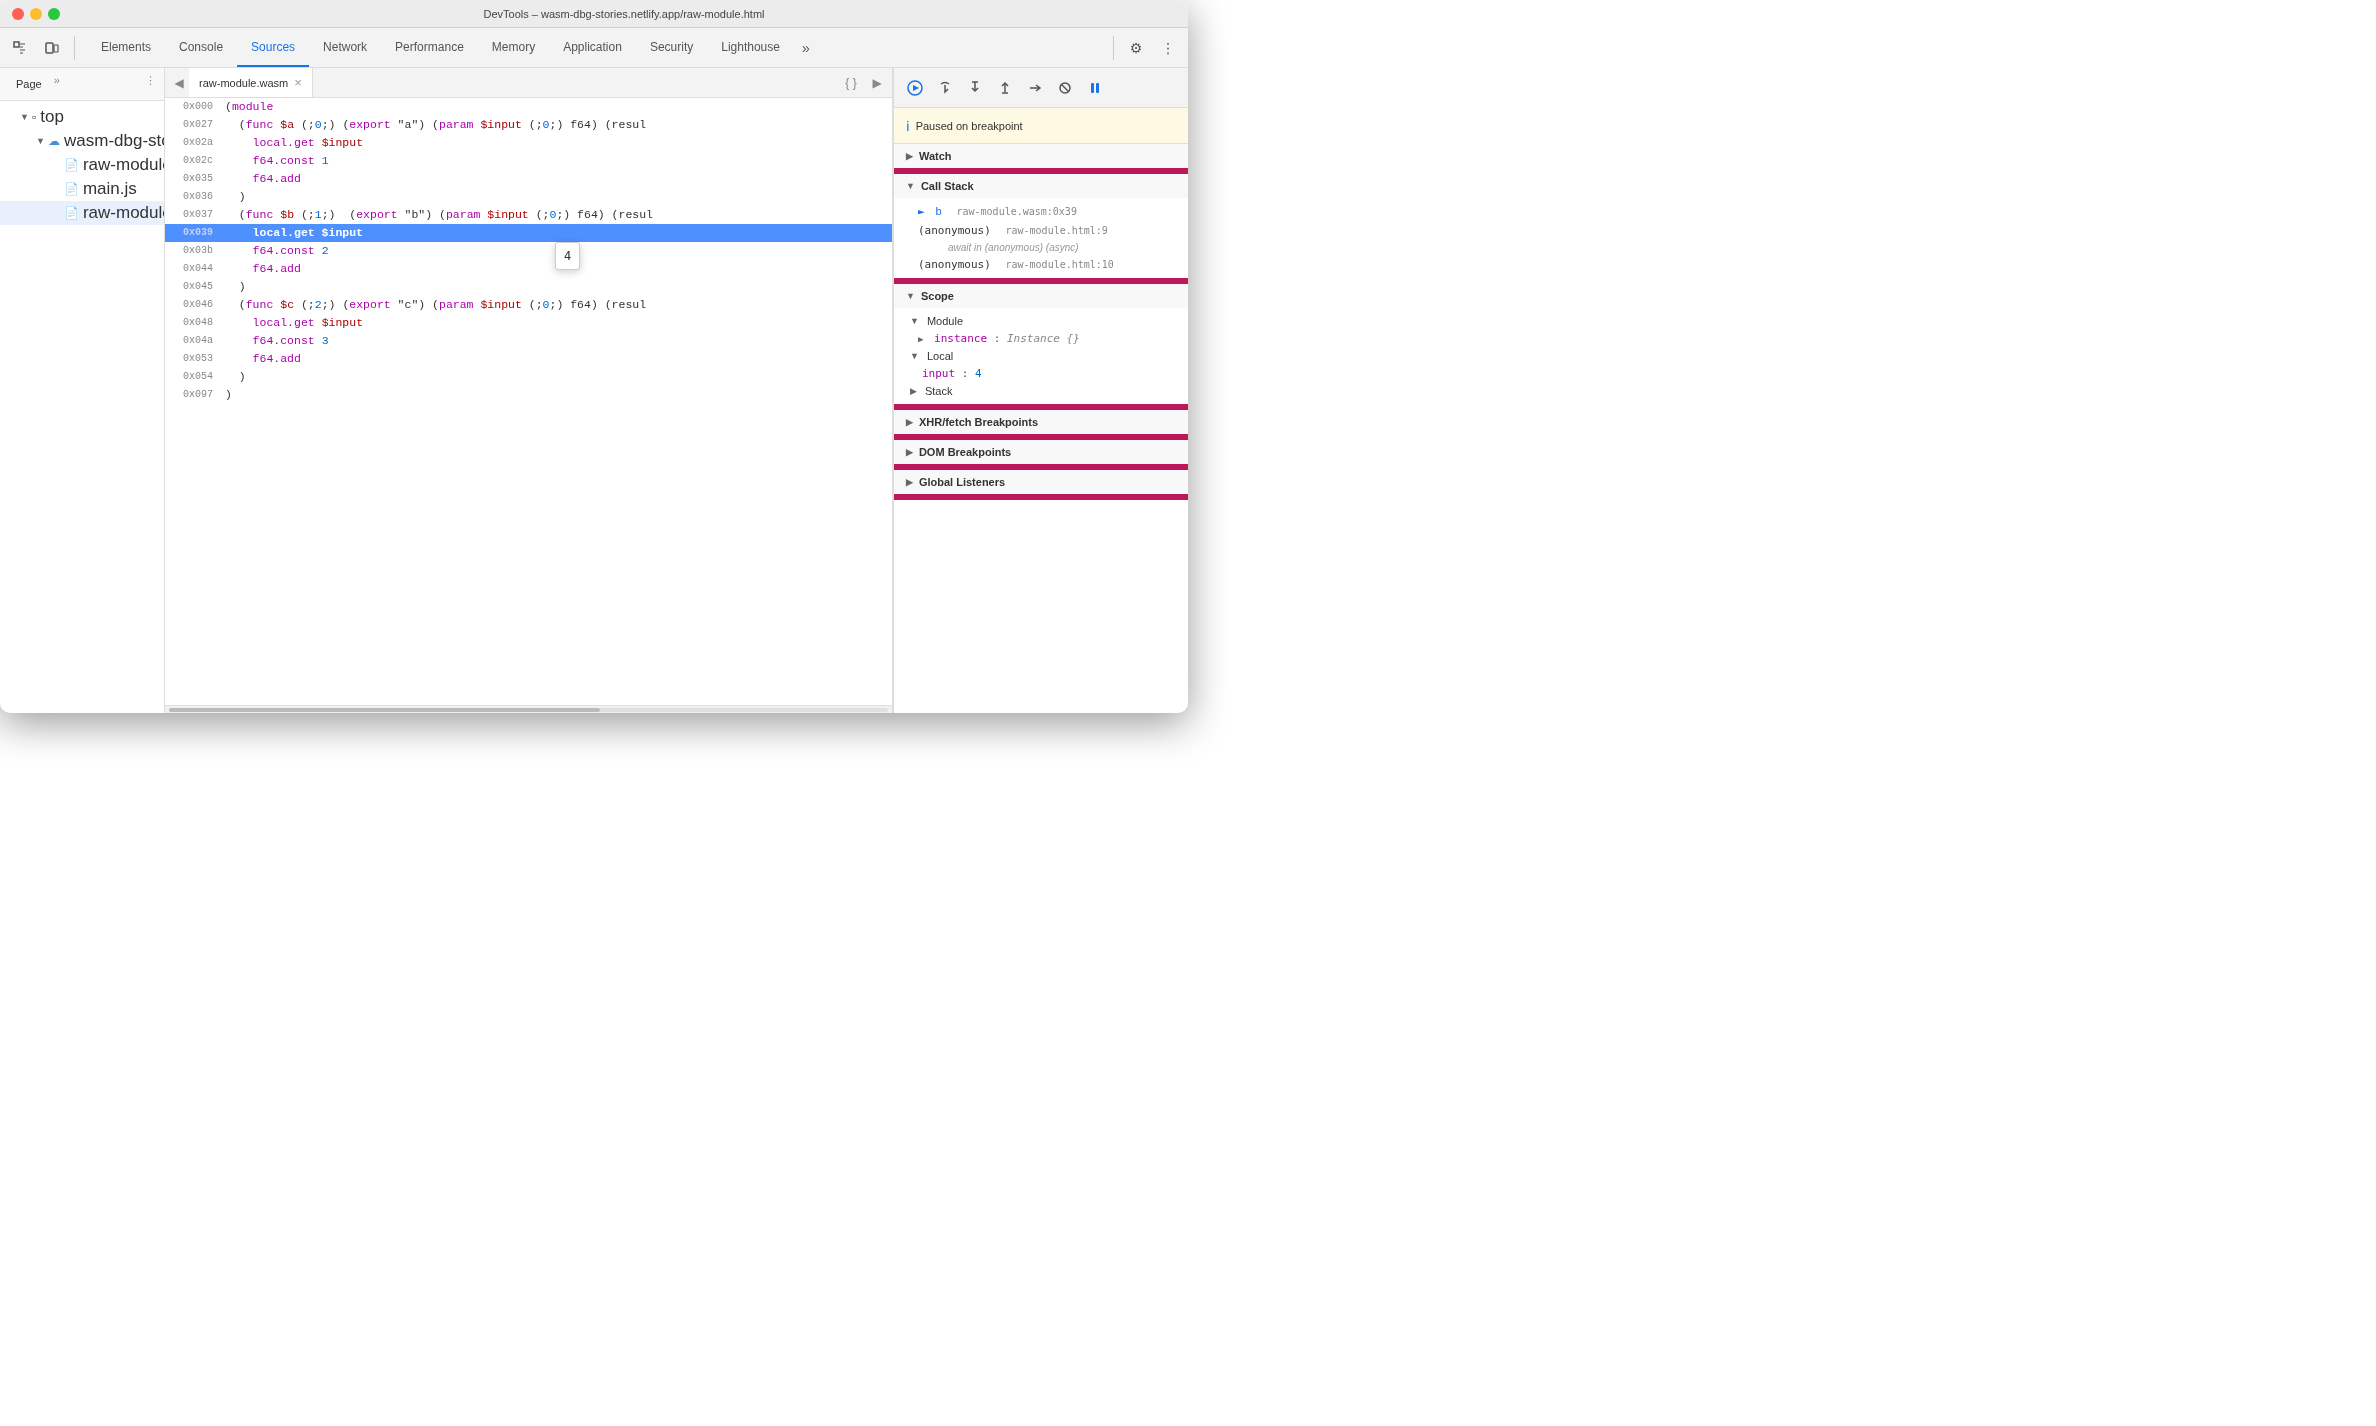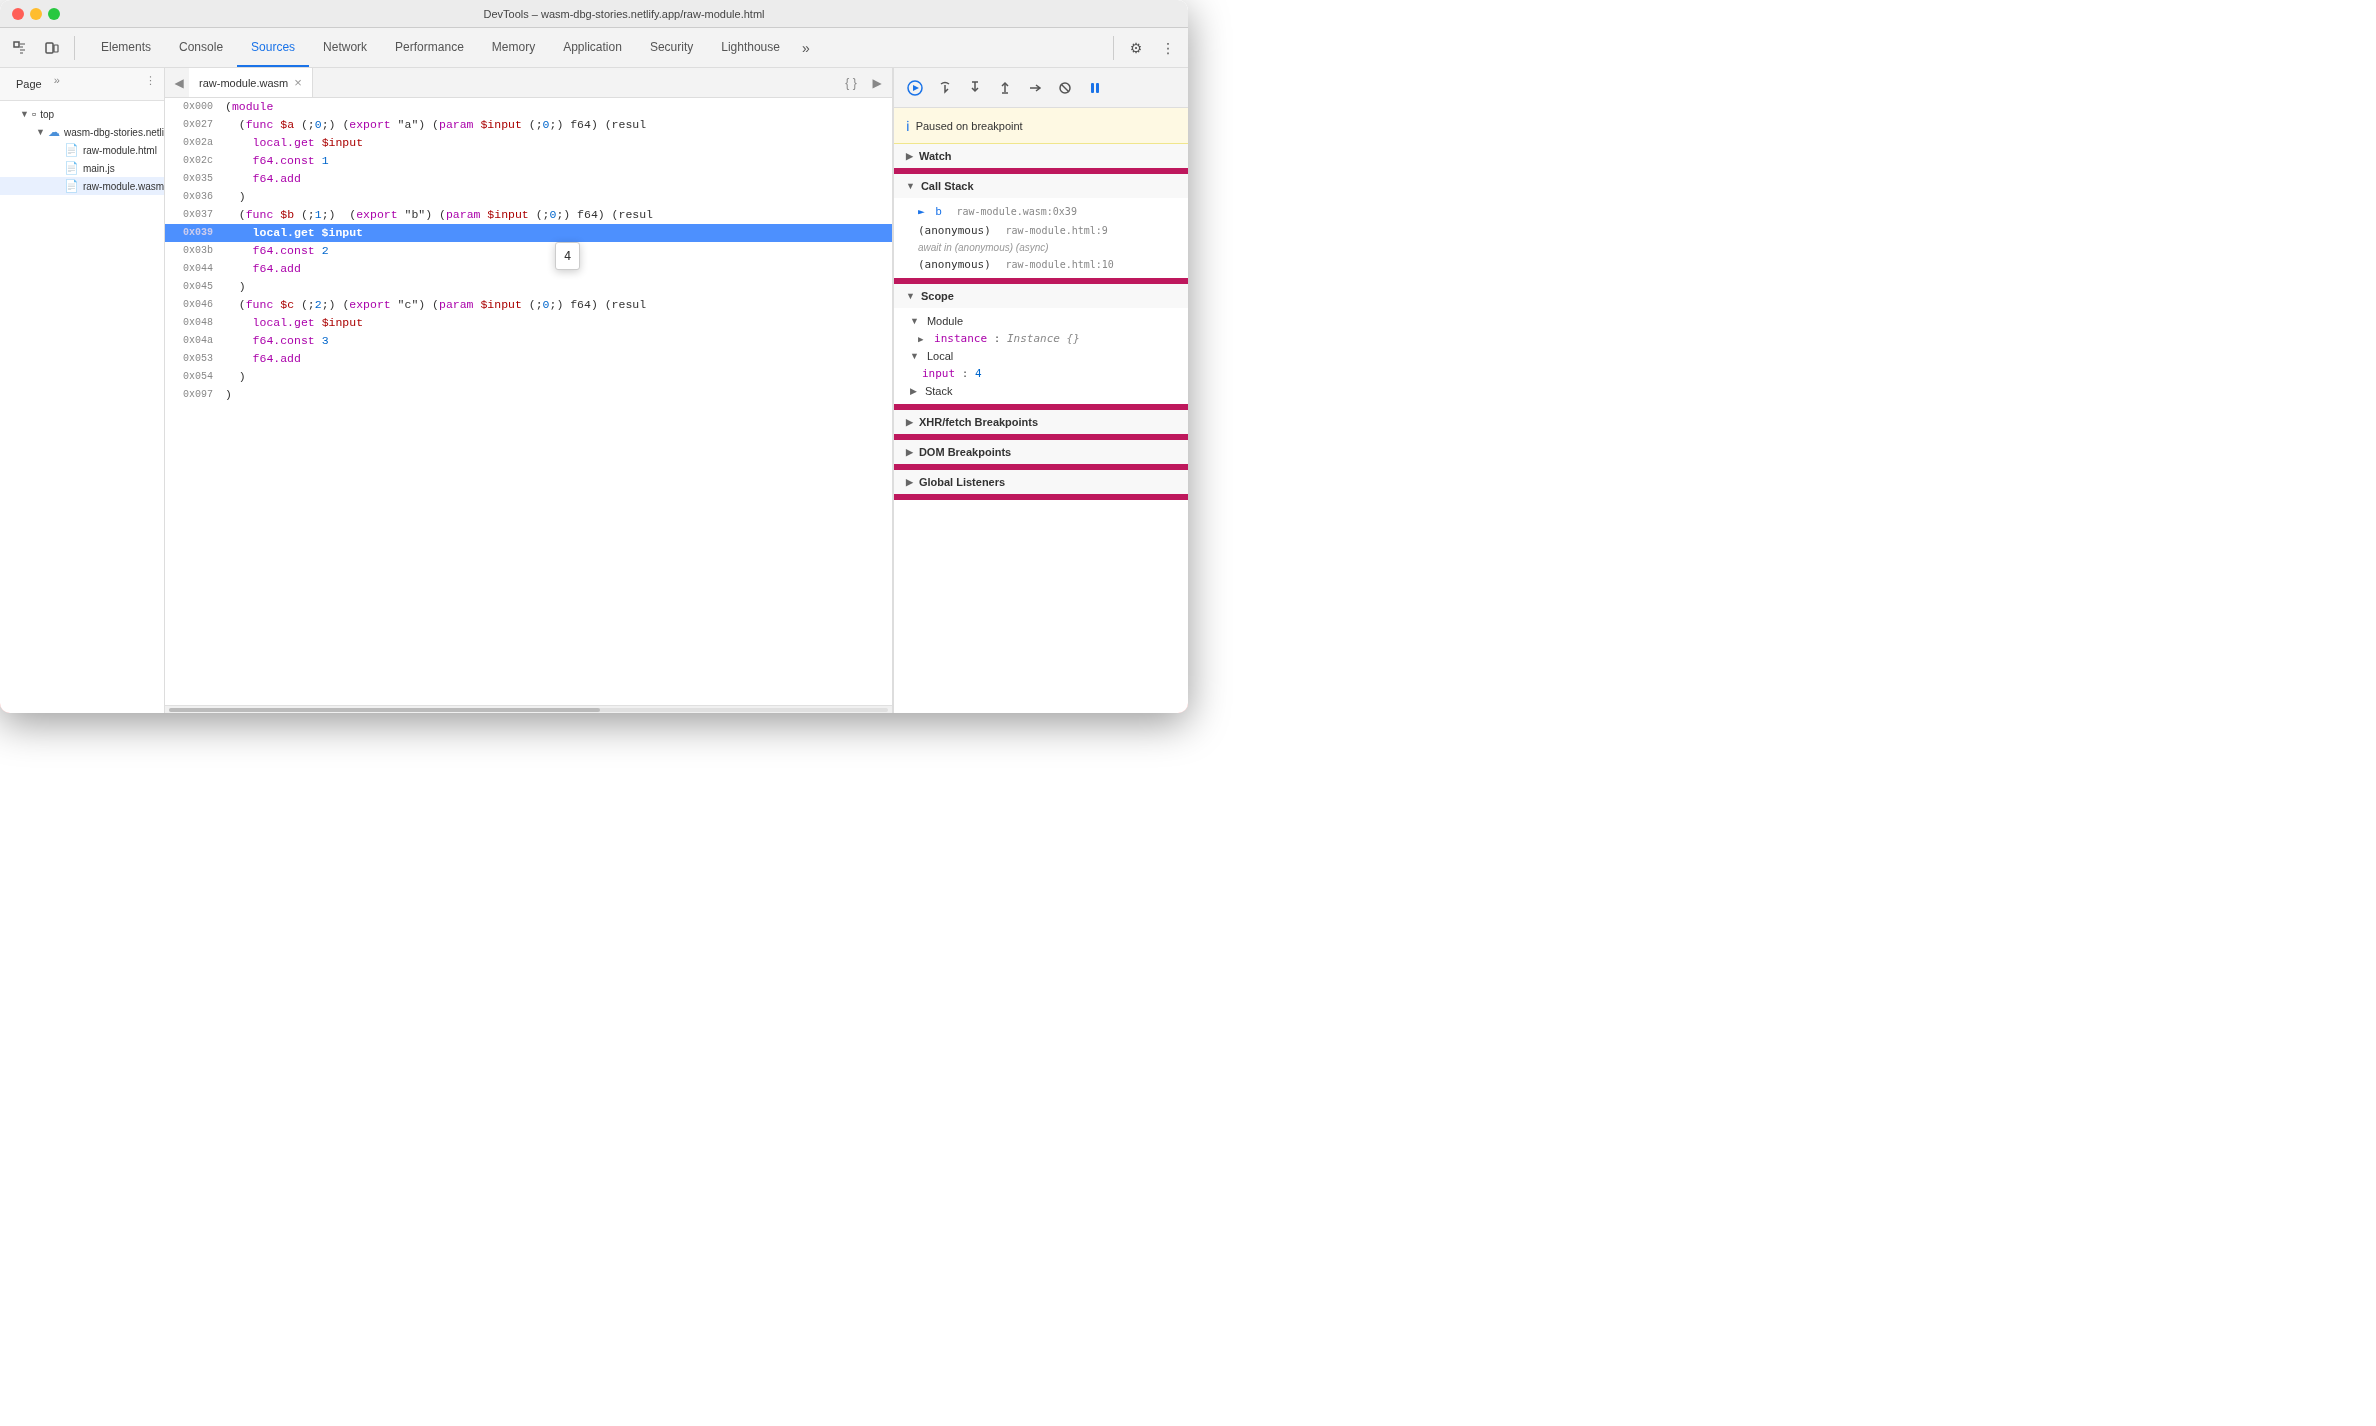--- a/index.html
+++ b/index.html
@@ -186,21 +186,21 @@
       width: 12px;
       display: inline-block;
       flex-shrink: 0;
       font-size: 9px;
       color: #666;
     }
     .tree-icon {
       margin-right: 4px;
       font-size: 12px;
     }
-    .tree-label { font-size: 10px; }
+    .tree-label { font-size: 17px; }
 
     
     .editor-panel {
       flex: 1;
       display: flex;
       flex-direction: column;
       background: #fff;
       border-right: 1px solid #ddd;
       min-width: 0;
       overflow: hidden;
@@ -452,20 +452,21 @@
     .call-stack-loc {
       color: #888;
       margin-left: 8px;
       font-size: 10px;
     }
     .call-stack-async {
       color: #999;
       font-size: 10px;
       padding: 2px 24px;
       font-style: italic;
+      margin-left: 30px;
     }
     .call-stack-arrow {
       color: #1a73e8;
       margin-right: 4px;
     }
 
     
     .scope-item {
       padding: 2px 16px 2px 28px;
       font-size: 11px;

